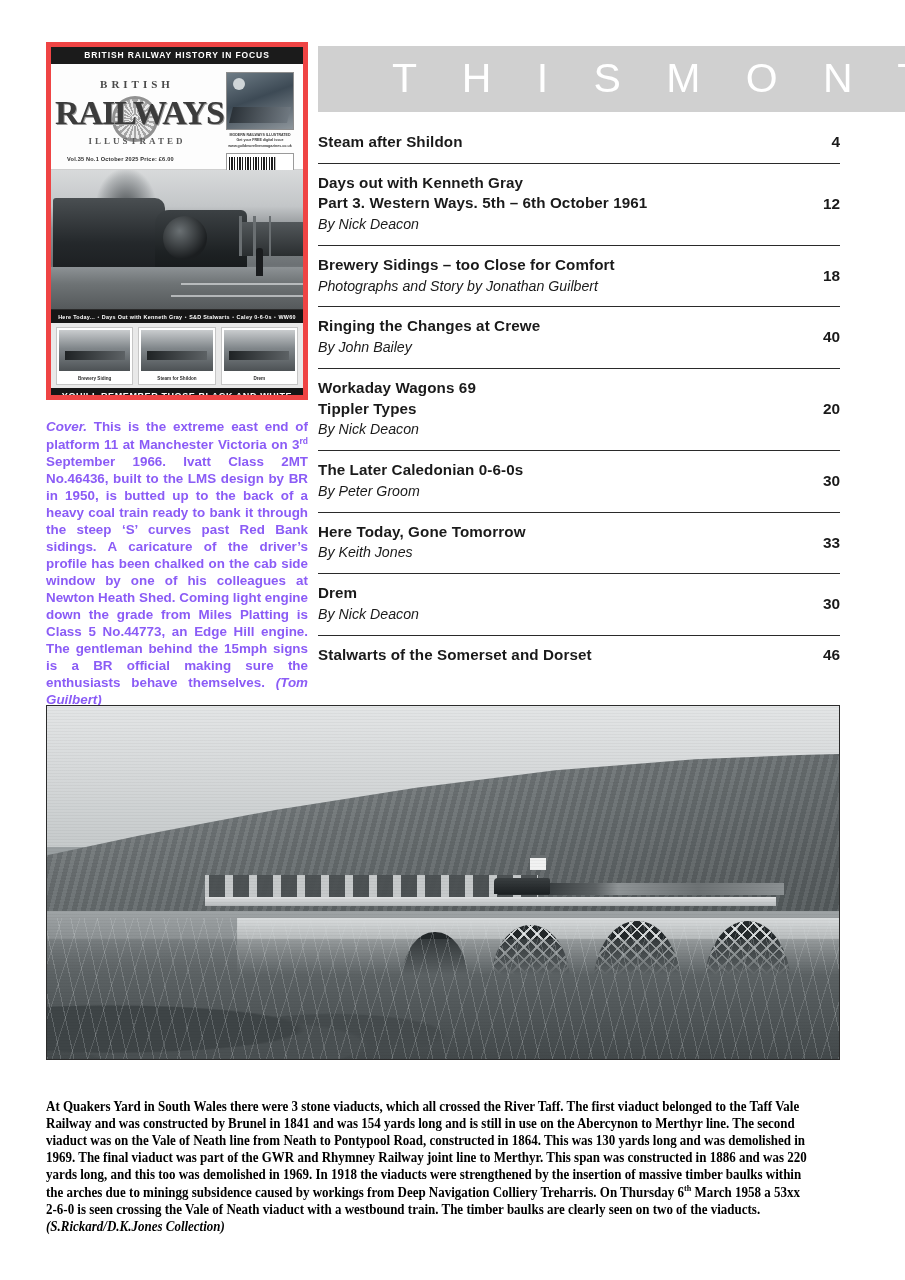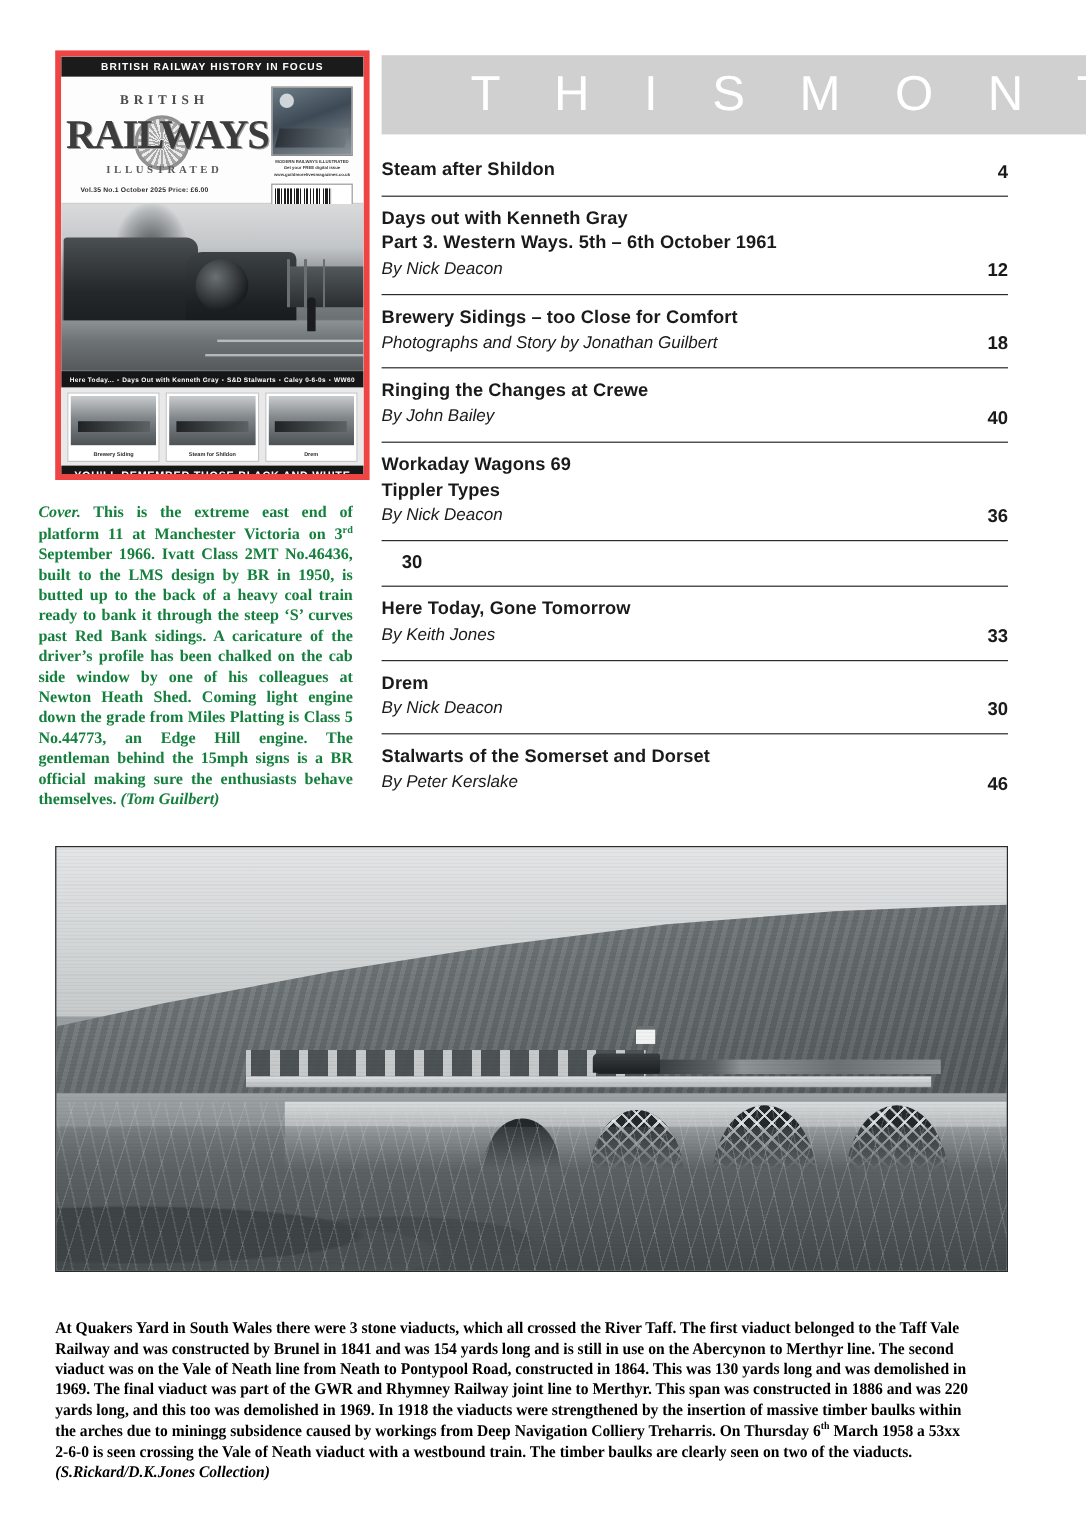--- a/index.html
+++ b/index.html
@@ -277,44 +277,44 @@
     font-size: 9px;
     font-weight: bold;
     letter-spacing: .6px;
     text-align: center;
     line-height: 16px;
   }
 
   
   #cover-caption {
     position: absolute;
-    left: 32px; top: 419px;
+    left: 46px; top: 419px;
     width: 262px;
-    font-family: Liberation Serif, serif;
+    font-family: Liberation Sans, sans-serif;
     font-size: 13.4px;
     font-weight: bold;
     line-height: 1.265;
-    color: #15803d;
+    color: #8b5cf6;
     text-align: justify;
   }
   #cover-caption .it { font-style: italic; }
   #cover-caption sup { font-size: 8.5px; vertical-align: super; }
 
   
   #contents {
     position: absolute;
     left: 318px; top: 132px;
     width: 522px;
   }
   .toc-entry {
     border-bottom: 1px solid #2a2a2a;
     padding: 0 0 10px 0;
     margin-bottom: 9px;
     display: flex;
-    align-items: flex-end;
+    align-items: center;
   }
   .toc-entry:last-child { border-bottom: none; }
   .toc-text { flex: 1; padding-right: 14px; }
   .toc-title {
     font-size: 15.2px;
     font-weight: bold;
     color: #1a1a1a;
     line-height: 1.36;
     letter-spacing: .1px;
   }
@@ -558,24 +558,28 @@
     </div>
     <div class="toc-page">40</div>
   </div>
 
   <div class="toc-entry">
     <div class="toc-text">
       <div class="toc-title">Workaday Wagons 69</div>
       <div class="toc-title">Tippler Types</div>
       <div class="toc-sub">By Nick Deacon</div>
     </div>
-    <div class="toc-page">36</div>
-  </div>
-
-  <div class="toc-entry">
+    <div class="toc-page">20</div>
+  </div>
+
+  <div class="toc-entry">
+    <div class="toc-text">
+      <div class="toc-title">The Later Caledonian 0-6-0s</div>
+      <div class="toc-sub">By Peter Groom</div>
+    </div>
     <div class="toc-page">30</div>
   </div>
 
   <div class="toc-entry">
     <div class="toc-text">
       <div class="toc-title">Here Today, Gone Tomorrow</div>
       <div class="toc-sub">By Keith Jones</div>
     </div>
     <div class="toc-page">33</div>
   </div>
@@ -584,21 +588,20 @@
     <div class="toc-text">
       <div class="toc-title">Drem</div>
       <div class="toc-sub">By Nick Deacon</div>
     </div>
     <div class="toc-page">30</div>
   </div>
 
   <div class="toc-entry">
     <div class="toc-text">
       <div class="toc-title">Stalwarts of the Somerset and Dorset</div>
-      <div class="toc-sub">By Peter Kerslake</div>
     </div>
     <div class="toc-page">46</div>
   </div>
 
 </div>
 
 <div id="main-photo">
   <div class="mp-sky"></div>
   <div class="mp-hill"></div>
   <div class="mp-hill-tex"></div>

